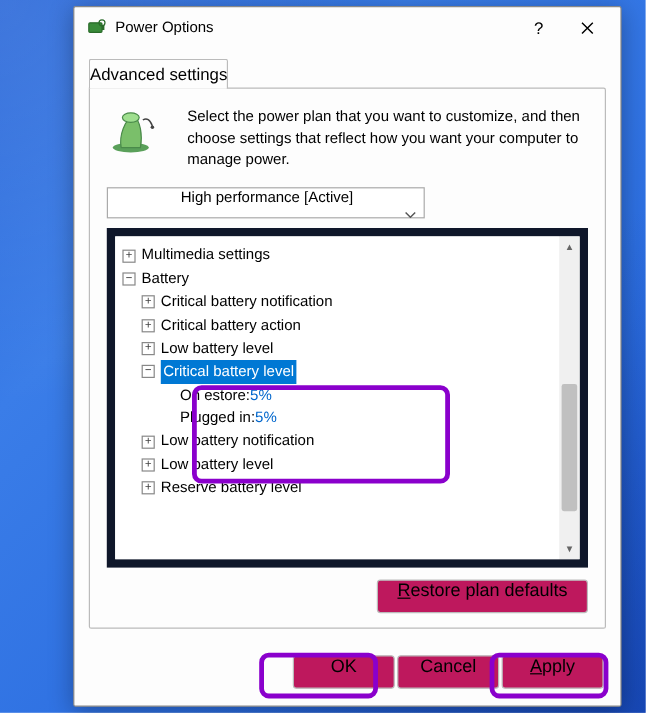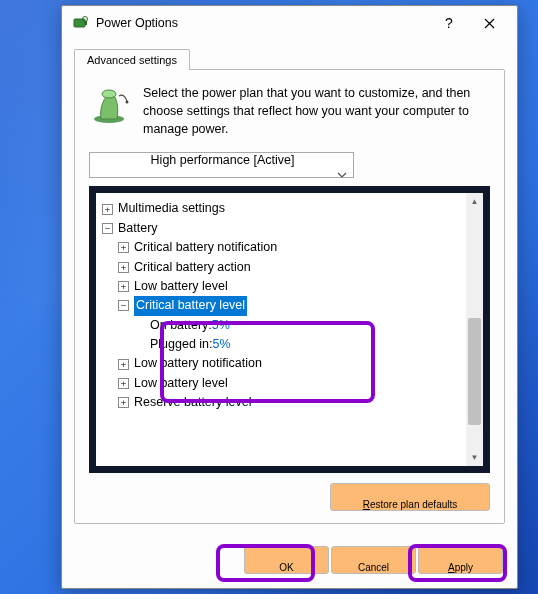--- a/index.html
+++ b/index.html
@@ -20,44 +20,44 @@
       display: flex; flex-direction: column;
     }
     .titlebar {
       height: 34px; display: flex; align-items: center; padding: 0 8px 0 10px;
     }
     .tb-icon { width: 18px; height: 18px; margin-right: 6px; }
     .tb-title { font-size: 12.5px; color: #000; flex: 1; }
     .tb-btn { width: 40px; height: 30px; display: flex; align-items: center; justify-content: center; font-size: 14px; color: #000; }
     .tb-btn svg { width: 11px; height: 11px; }
     .body { padding: 8px 12px 12px 12px; flex: 1; display: flex; flex-direction: column; }
-    .tab { display: inline-block; background: #fdfdfd; border: 1px solid #bbb; border-bottom: none; border-radius: 2px 2px 0 0; padding: 4px 12px; font-size: 11px; position: relative; top: 1px; z-index: 2; }
+    .tab { display: inline-block; background: #fdfdfd; border: 1px solid #bbb; border-bottom: none; border-radius: 2px 2px 0 0; padding: 4px 0; font-size: 14px; position: relative; top: 1px; z-index: 2; }
     .tabpanel { border: 1px solid #bbb; border-radius: 0 2px 2px 2px; padding: 14px 14px 12px 14px; flex: 1; display: flex; flex-direction: column; }
-    .intro { display: flex; gap: 14px; margin-bottom: 14px; }
+    .intro { display: flex; gap: 27px; margin-bottom: 14px; }
     .intro-icon { width: 40px; height: 40px; flex: none; }
     .intro-text { font-size: 12.5px; color: #000; line-height: 1.45; max-width: 330px; }
     .combo { width: 265px; height: 26px; border: 1px solid #aaa; background: #fff; display: flex; align-items: center; padding: 0 6px 0 8px; font-size: 12.5px; margin-bottom: 8px; flex-direction: column; }
     .combo-arrow { margin-left: auto; }
     .tree-wrap { border: 7px solid #0f172a; flex: 1; position: relative; display: flex; }
     .tree { flex: 1; background: #fff; padding: 6px 4px 6px 6px; font-size: 12.5px; line-height: 1.55; overflow: hidden; }
     .node { display: flex; align-items: center; white-space: nowrap; }
     .indent-0 { padding-left: 0; }
     .indent-1 { padding-left: 16px; }
     .indent-3 { padding-left: 48px; }
     .ex { width: 11px; height: 11px; border: 1px solid #888; font-size: 9px; display: flex; align-items: center; justify-content: center; margin-right: 5px; line-height: 1; font-family: monospace; color: #444; }
     .ex-minus::before { content: "−"; }
     .ex-plus::before { content: "+"; }
     .sel { background: #0078d4; color: #fff; padding: 0 2px; }
     .val-link { color: #0066cc; }
     .scrollbar { width: 17px; background: #f0f0f0; display: flex; flex-direction: column; }
     .sb-btn { height: 17px; display: flex; align-items: center; justify-content: center; color: #666; font-size: 8px; }
     .sb-track { flex: 1; position: relative; }
     .sb-thumb { position: absolute; left: 2px; right: 2px; top: 45%; height: 45%; background: #c0c0c0; border-radius: 2px; }
     .restore-row { display: flex; justify-content: flex-end; margin-top: 10px; }
-    .btn { height: 28px; padding: 0 16px; background: #fdba74; border: 1px solid #bbb; border-radius: 3px; font-size: 10px; display: flex; align-items: flex-end; justify-content: center; }
+    .btn { height: 28px; padding: 0 16px; background: #be185d; border: 1px solid #bbb; border-radius: 3px; font-size: 15px; display: flex; align-items: flex-start; justify-content: center; }
     .btn.wide { min-width: 160px; }
     .btn.small { min-width: 85px; }
     .btn .accesskey { text-decoration: underline; }
     .dialog-buttons { display: flex; gap: 2px; justify-content: flex-end; padding: 10px 14px 14px 14px; }
     .highlight { position: absolute; border: 4px solid #8a00cc; border-radius: 8px; pointer-events: none; }
   </style>
 </head>
 <body>
 
 <div class="dialog">
@@ -125,21 +125,21 @@
             </div>
           <div class="node indent-1">
               <span class="ex ex-plus"></span>
               <span>Low battery level</span>
             </div>
           <div class="node indent-1">
               <span class="ex ex-minus"></span>
               <span class="sel">Critical battery level</span>
             </div>
           <div class="node indent-3">
-              <span>On battery: </span>
+              <span>On estore: </span>
               <span class="val-link">5%</span>
             </div>
           <div class="node indent-3">
               <span>Plugged in: </span>
               <span class="val-link">5%</span>
             </div>
           <div class="node indent-1">
               <span class="ex ex-plus"></span>
               <span>Low battery notification</span>
             </div>

